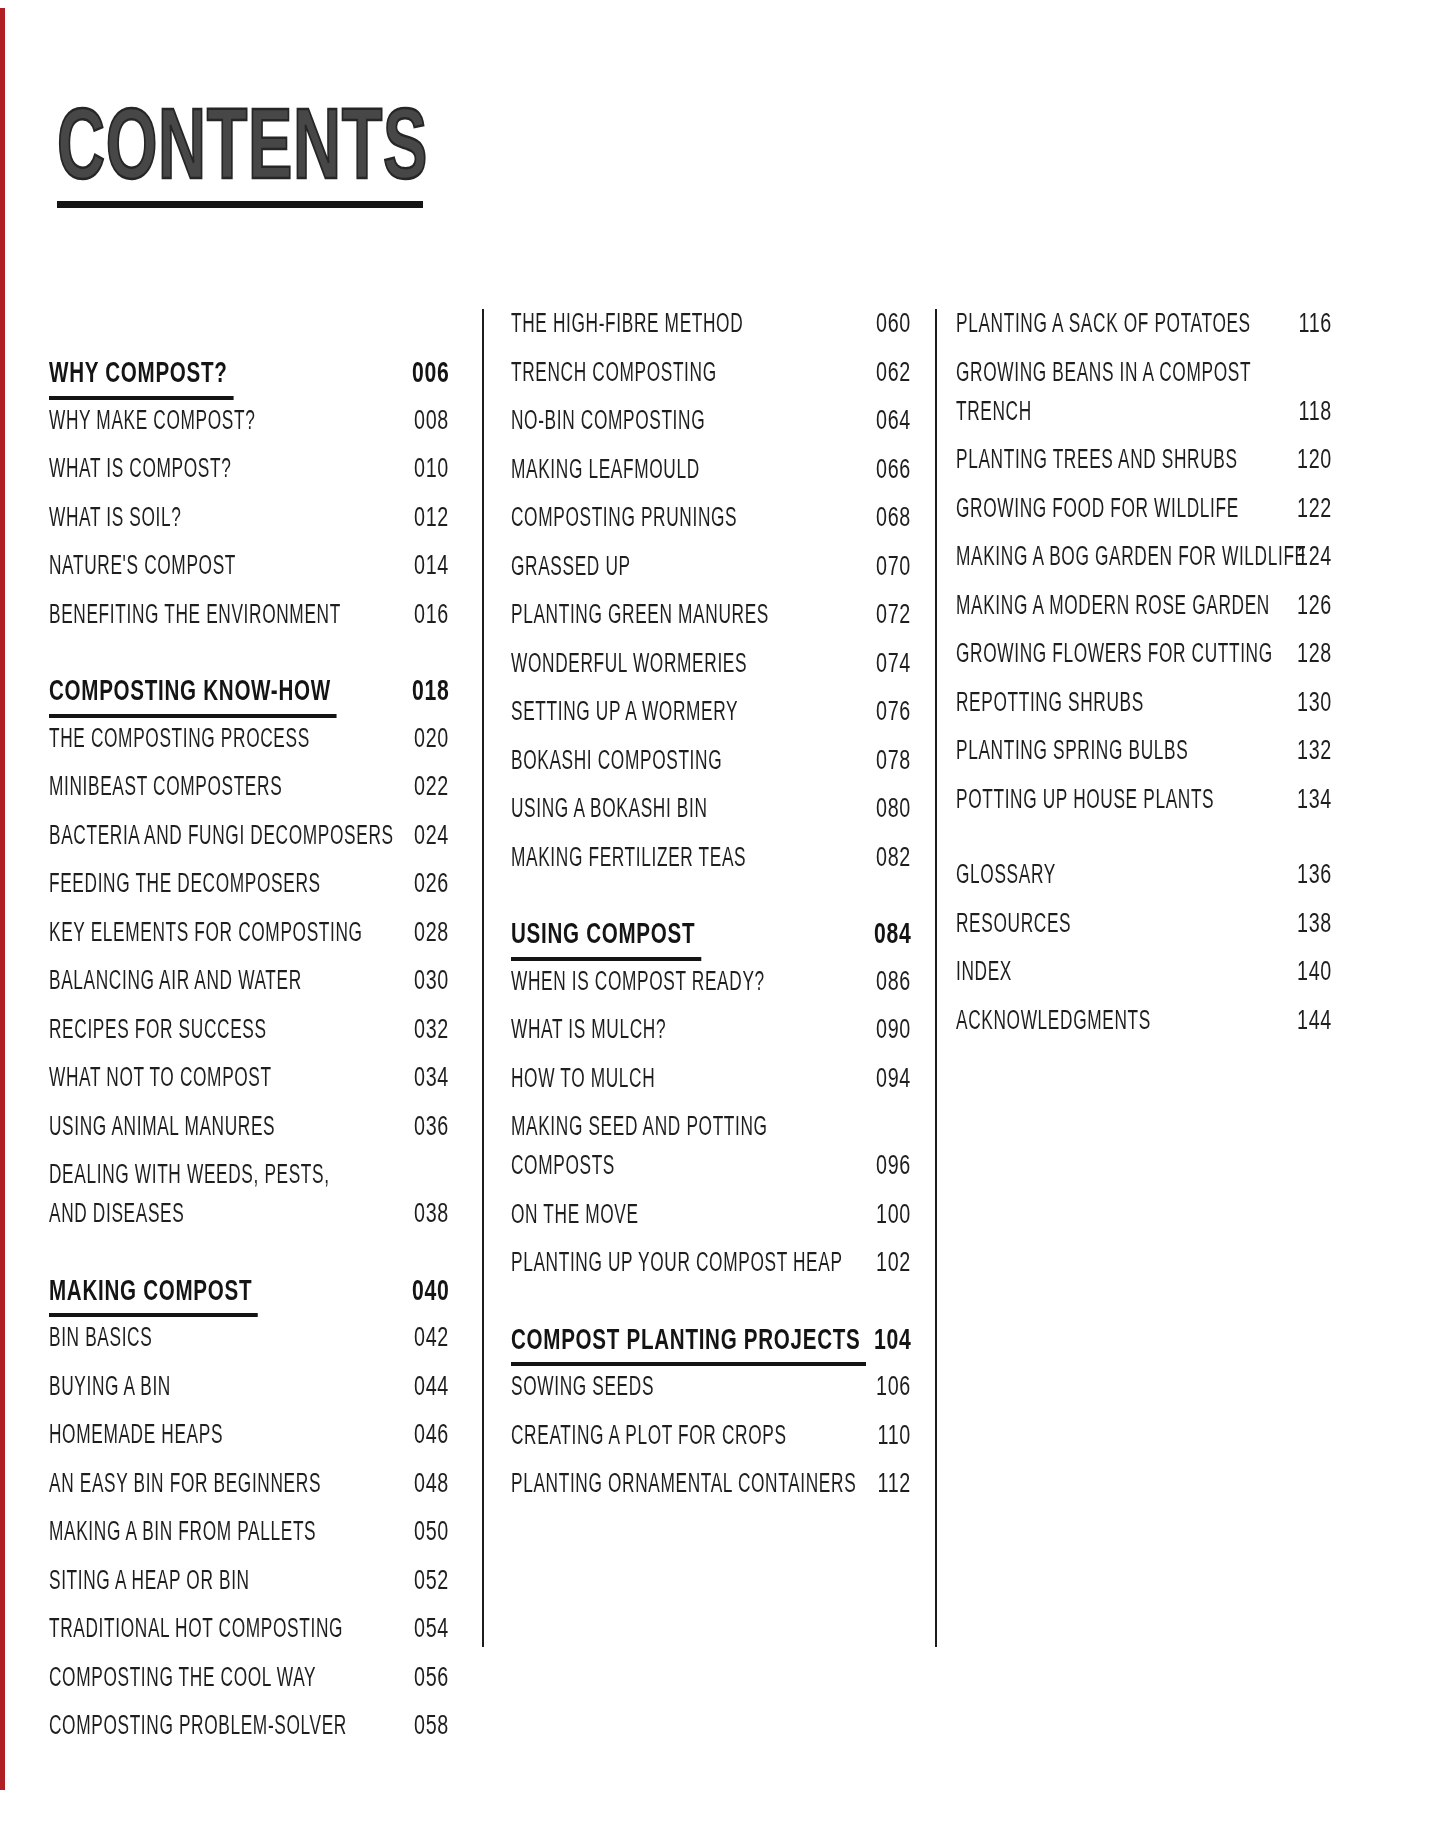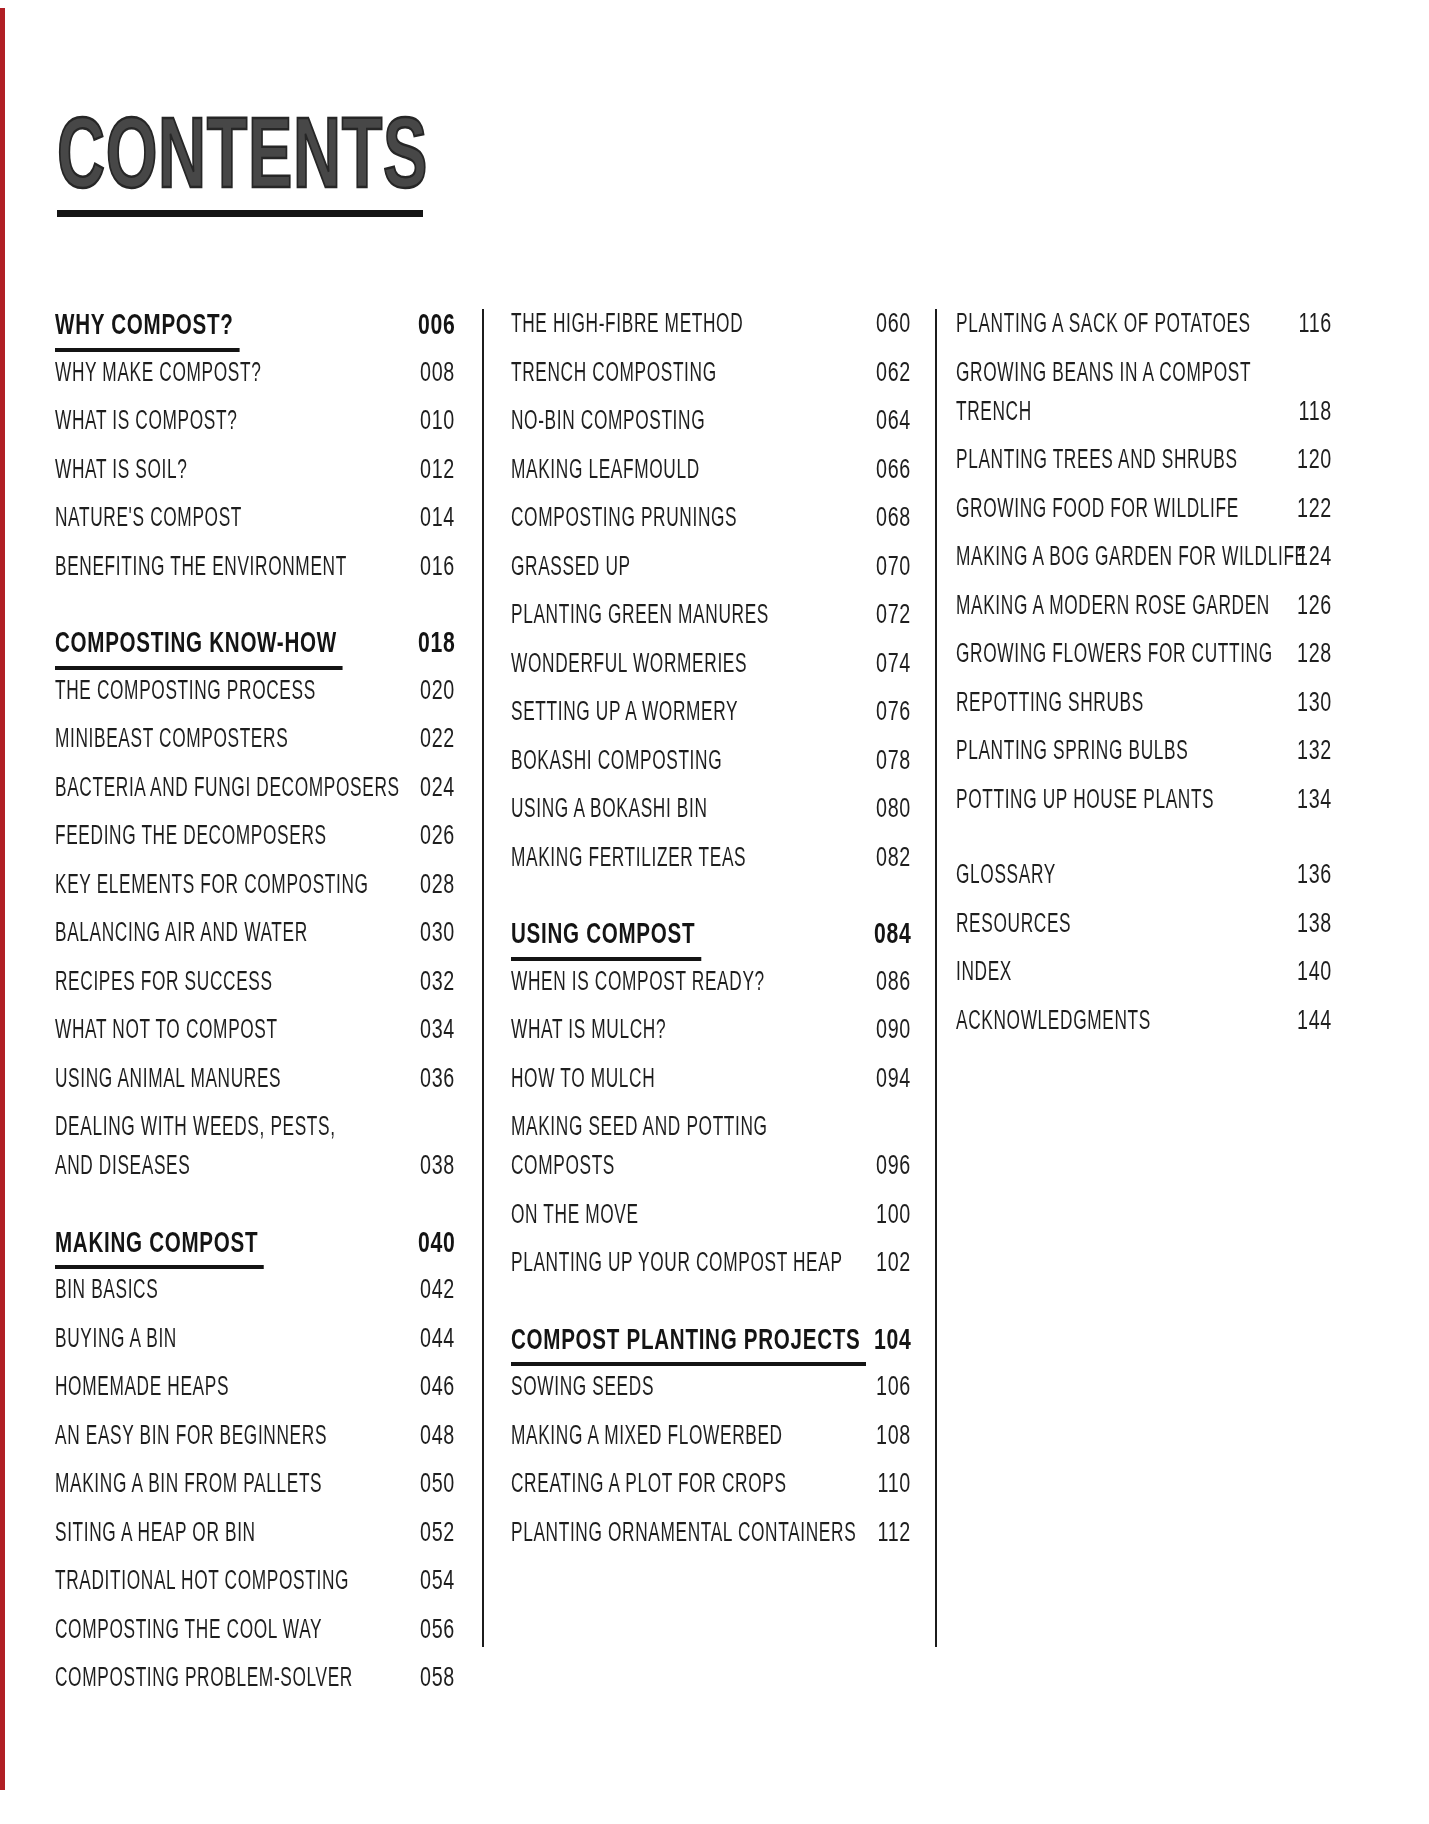--- a/index.html
+++ b/index.html
@@ -8,32 +8,32 @@
     background:#ffffff;
     position:relative;
     overflow:hidden;
     font-family:"Liberation Sans","DejaVu Sans",sans-serif;
     color:#202020;
   }
   .accent-bar{
     position:absolute;left:0;top:8px;width:5px;height:1782px;
     background:#b01f24;
   }
-  .title-block{position:absolute;left:57px;top:102px;}
+  .title-block{position:absolute;left:57px;top:93px;}
   .title-text{
     font-weight:700;font-size:100px;line-height:1;
     color:#474747;
     -webkit-text-stroke:2.5px #262626;
     letter-spacing:1px;
     transform:scaleX(0.665);transform-origin:0 0;
     white-space:nowrap;
   }
   .title-underline{width:366px;height:7px;background:#151515;margin-top:8px;}
   .col{position:absolute;top:309px;}
-  #col1{left:55px;width:400px;}
+  #col1{left:49px;width:400px;margin-top:48px;}
   #col2{left:499px;width:400px;margin-left:12px;}
   #col3{left:956px;width:376px;}
   .divider{position:absolute;top:309px;width:2px;height:1338px;background:#1c1c1c;}
   #divider1{left:482px;}
   #divider2{left:935px;}
   .section + .section{margin-top:27px;}
   .row{position:relative;height:48.5px;}
   .row-tight{height:39px;}
   .lbl{
     position:absolute;left:0;top:0;
@@ -275,24 +275,20 @@
     <div class="section">
       <div class="row hdr">
         <span class="lbl">COMPOST PLANTING PROJECTS</span>
         <span class="num">104</span>
       </div>
       <div class="row">
         <span class="lbl">SOWING SEEDS</span>
         <span class="num">106</span>
       </div>
       <div class="row">
-        <span class="lbl">MAKING A MIXED FLOWERBED</span>
-        <span class="num">108</span>
-      </div>
-      <div class="row">
         <span class="lbl">CREATING A PLOT FOR CROPS</span>
         <span class="num">110</span>
       </div>
       <div class="row">
         <span class="lbl">PLANTING ORNAMENTAL CONTAINERS</span>
         <span class="num">112</span>
       </div>
     </div>
   </div>
 <div class="divider" id="divider2"></div>

